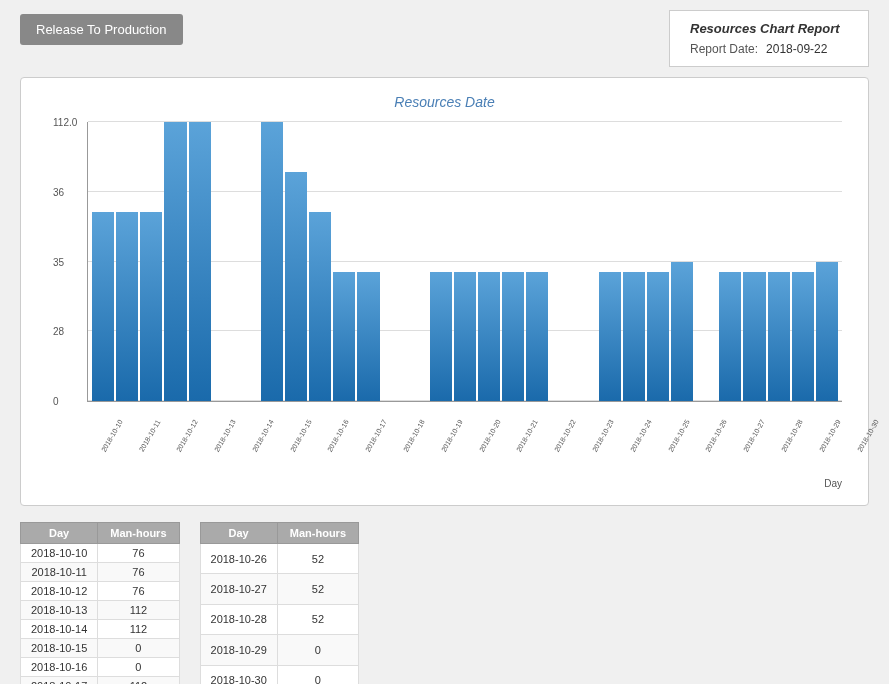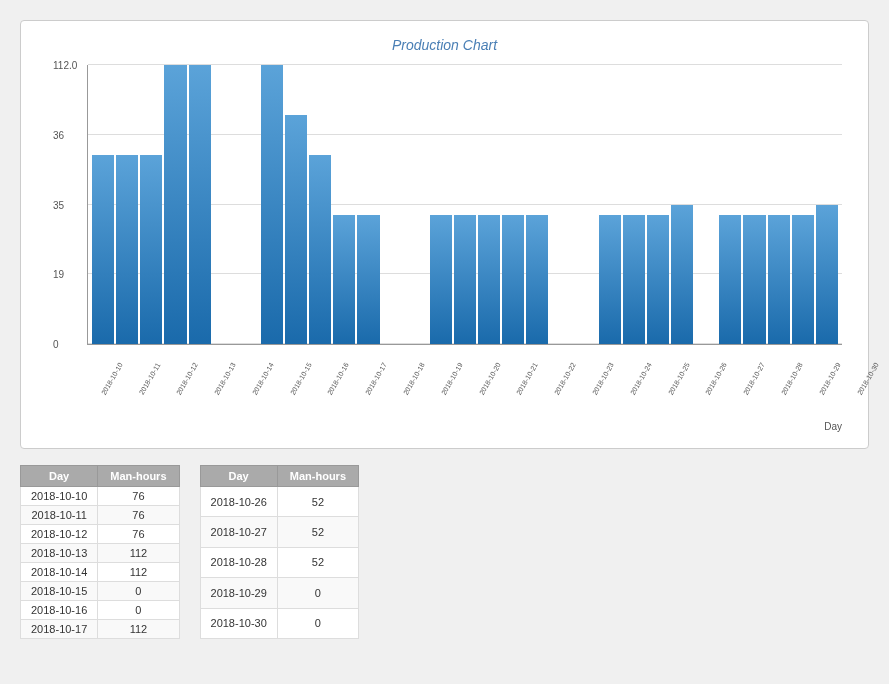--- a/index.html
+++ b/index.html
@@ -153,41 +153,49 @@
       background: white;
     }
     table.data-table tr:nth-child(even) td {
       background: #f9f9f9;
     }
   </style>
 </head>
 <body>
 
 <div class="header-area">
+  <button class="release-btn">Release To Production</button>
+  <div class="report-box">
+    <div class="title">Resources  Chart Report</div>
+    <div class="date-row">
+      <span class="date-label">Report Date:</span>
+      <span class="date-value">2018-09-22</span>
+    </div>
+  </div>
 </div>
 
 <div class="chart-container">
-  <div class="chart-title">Production Chart</div>
+  <div class="chart-title">Resources Date</div>
 
   <div style="position:relative;">
 
     <div class="chart-area">
 
       <div class="grid-lines">
         <div class="grid-line" style="bottom:100%;">
           <span class="y-tick-label">112.0</span>
         </div>
         <div class="grid-line" style="bottom:75%;">
           <span class="y-tick-label">36</span>
         </div>
         <div class="grid-line" style="bottom:50%;">
           <span class="y-tick-label">35</span>
         </div>
         <div class="grid-line" style="bottom:25%;">
-          <span class="y-tick-label">19</span>
+          <span class="y-tick-label">28</span>
         </div>
         <div class="grid-line" style="bottom:0%;">
           <span class="y-tick-label">0</span>
         </div>
       </div>
 
       <div class="bars-wrapper" id="bars-wrapper">
           <div class="bar" style="height: 67.9%;"></div>
           <div class="bar" style="height: 67.9%;"></div>
           <div class="bar" style="height: 67.9%;"></div>

